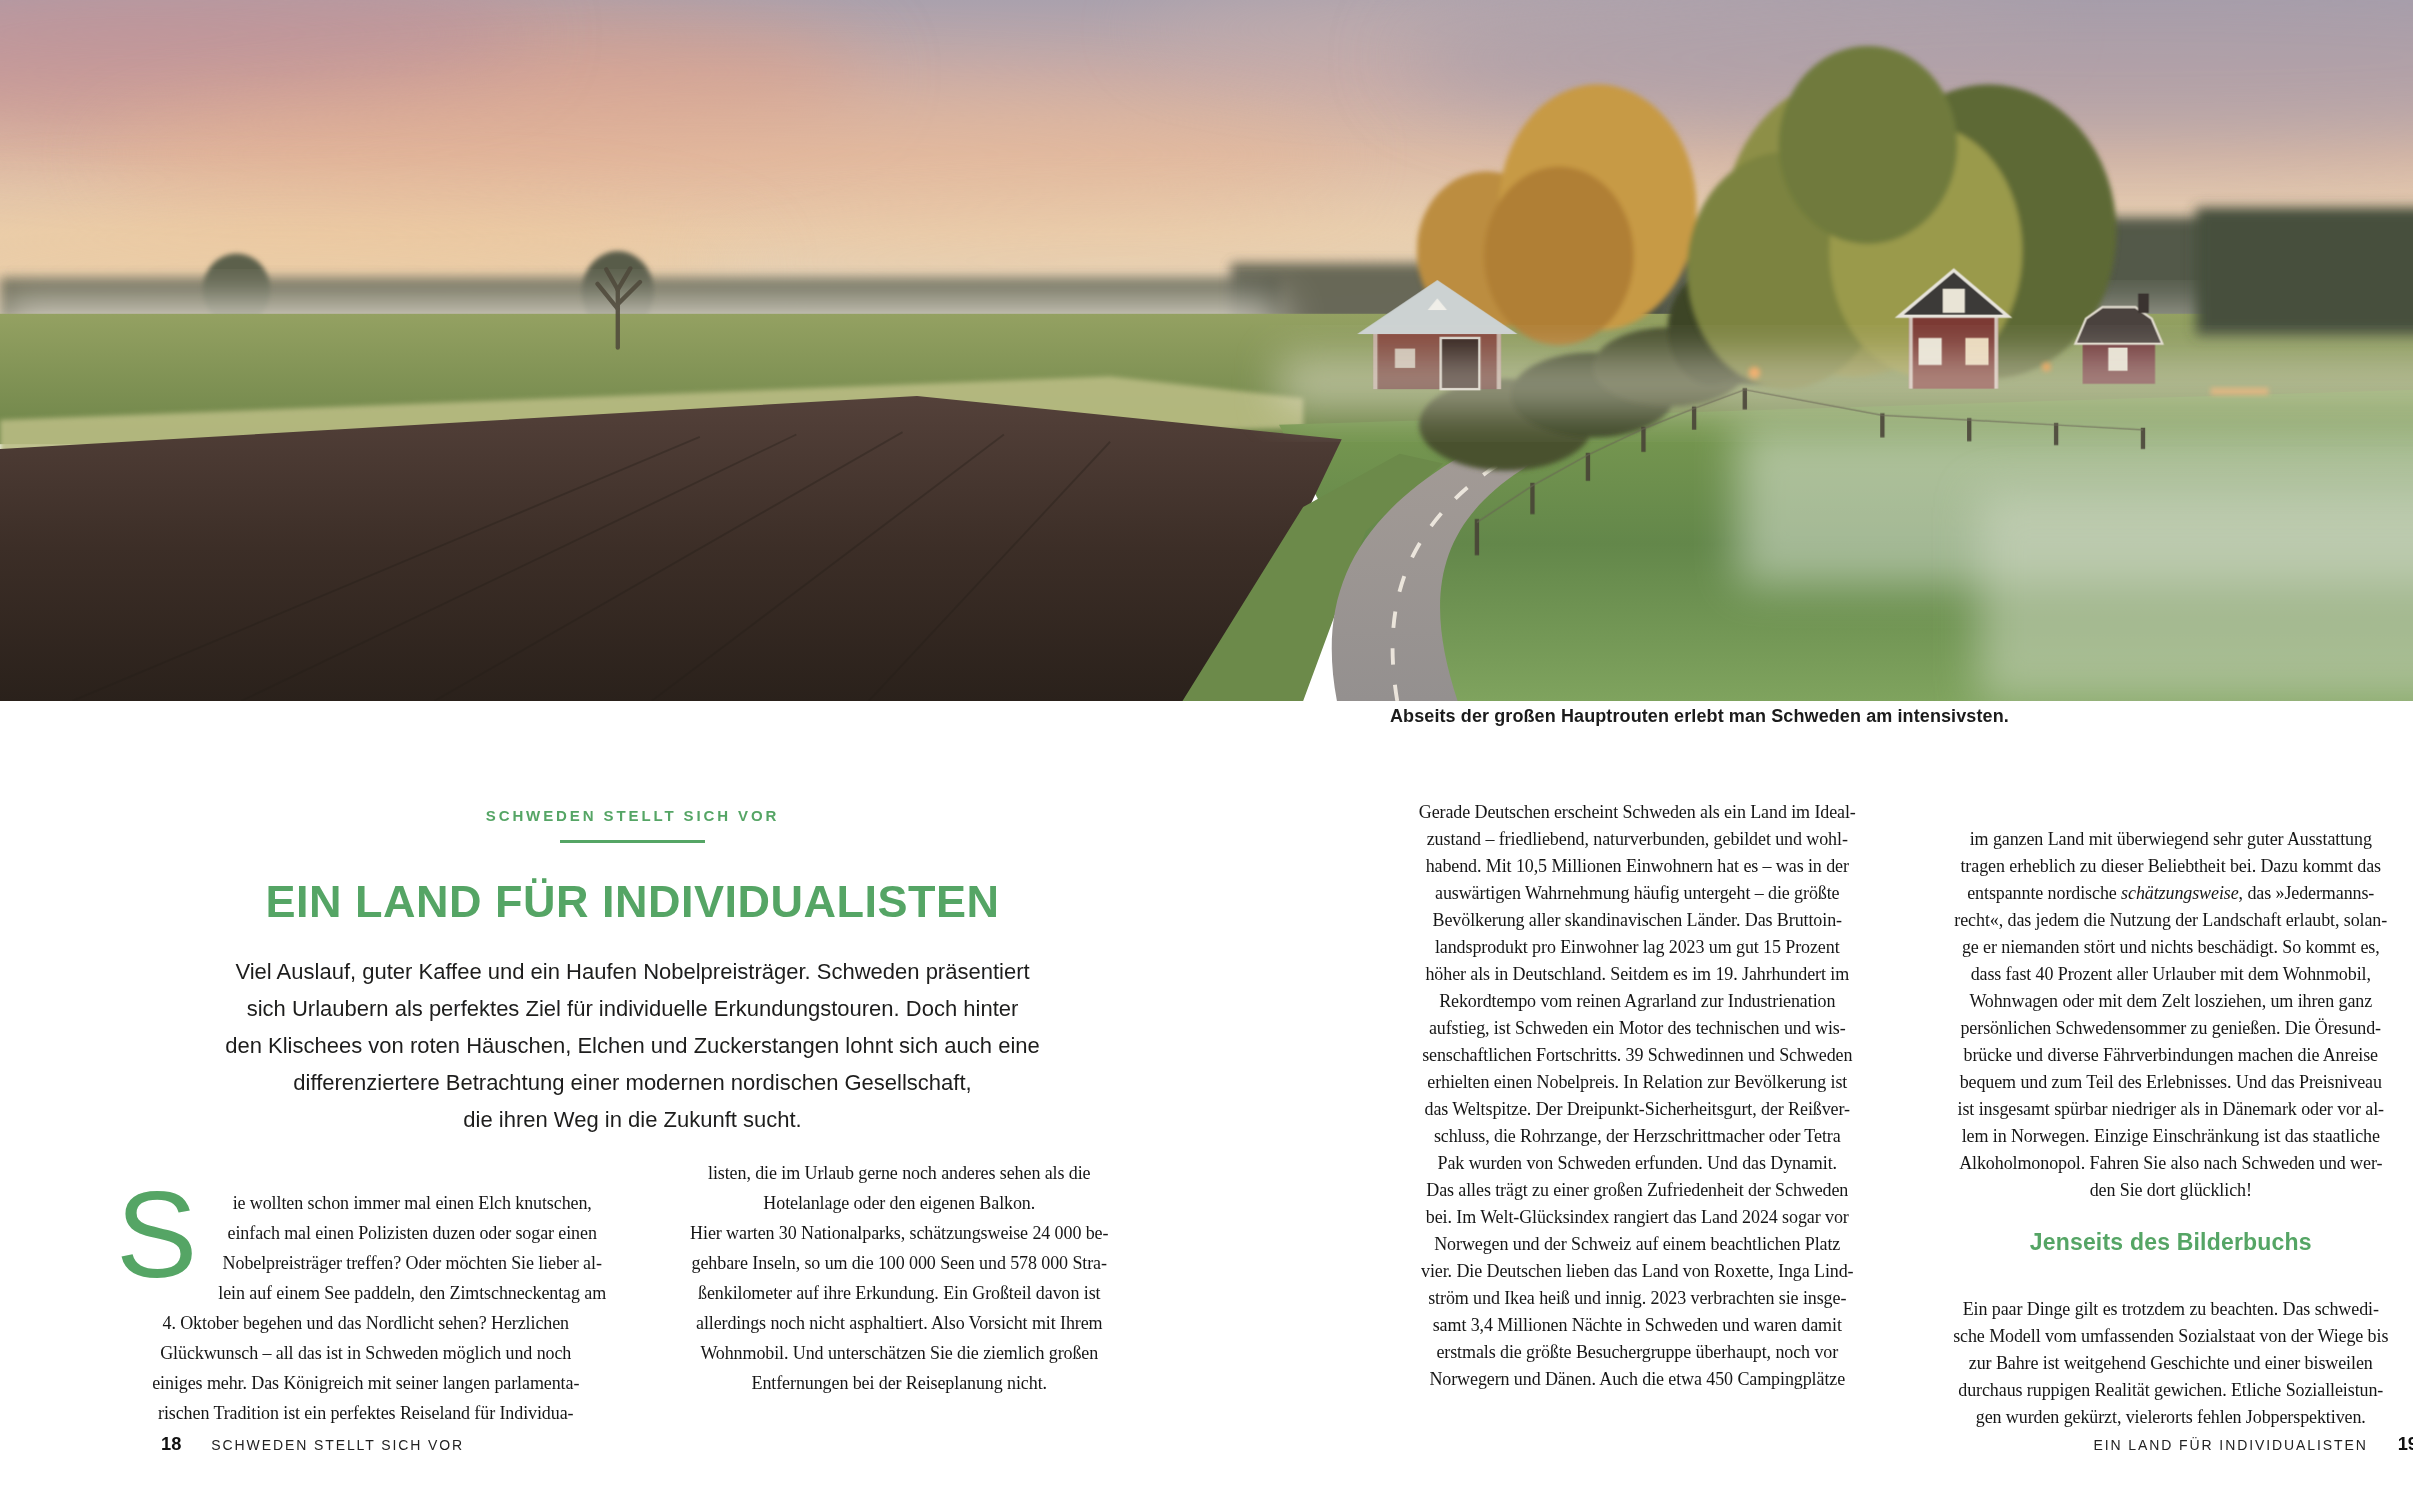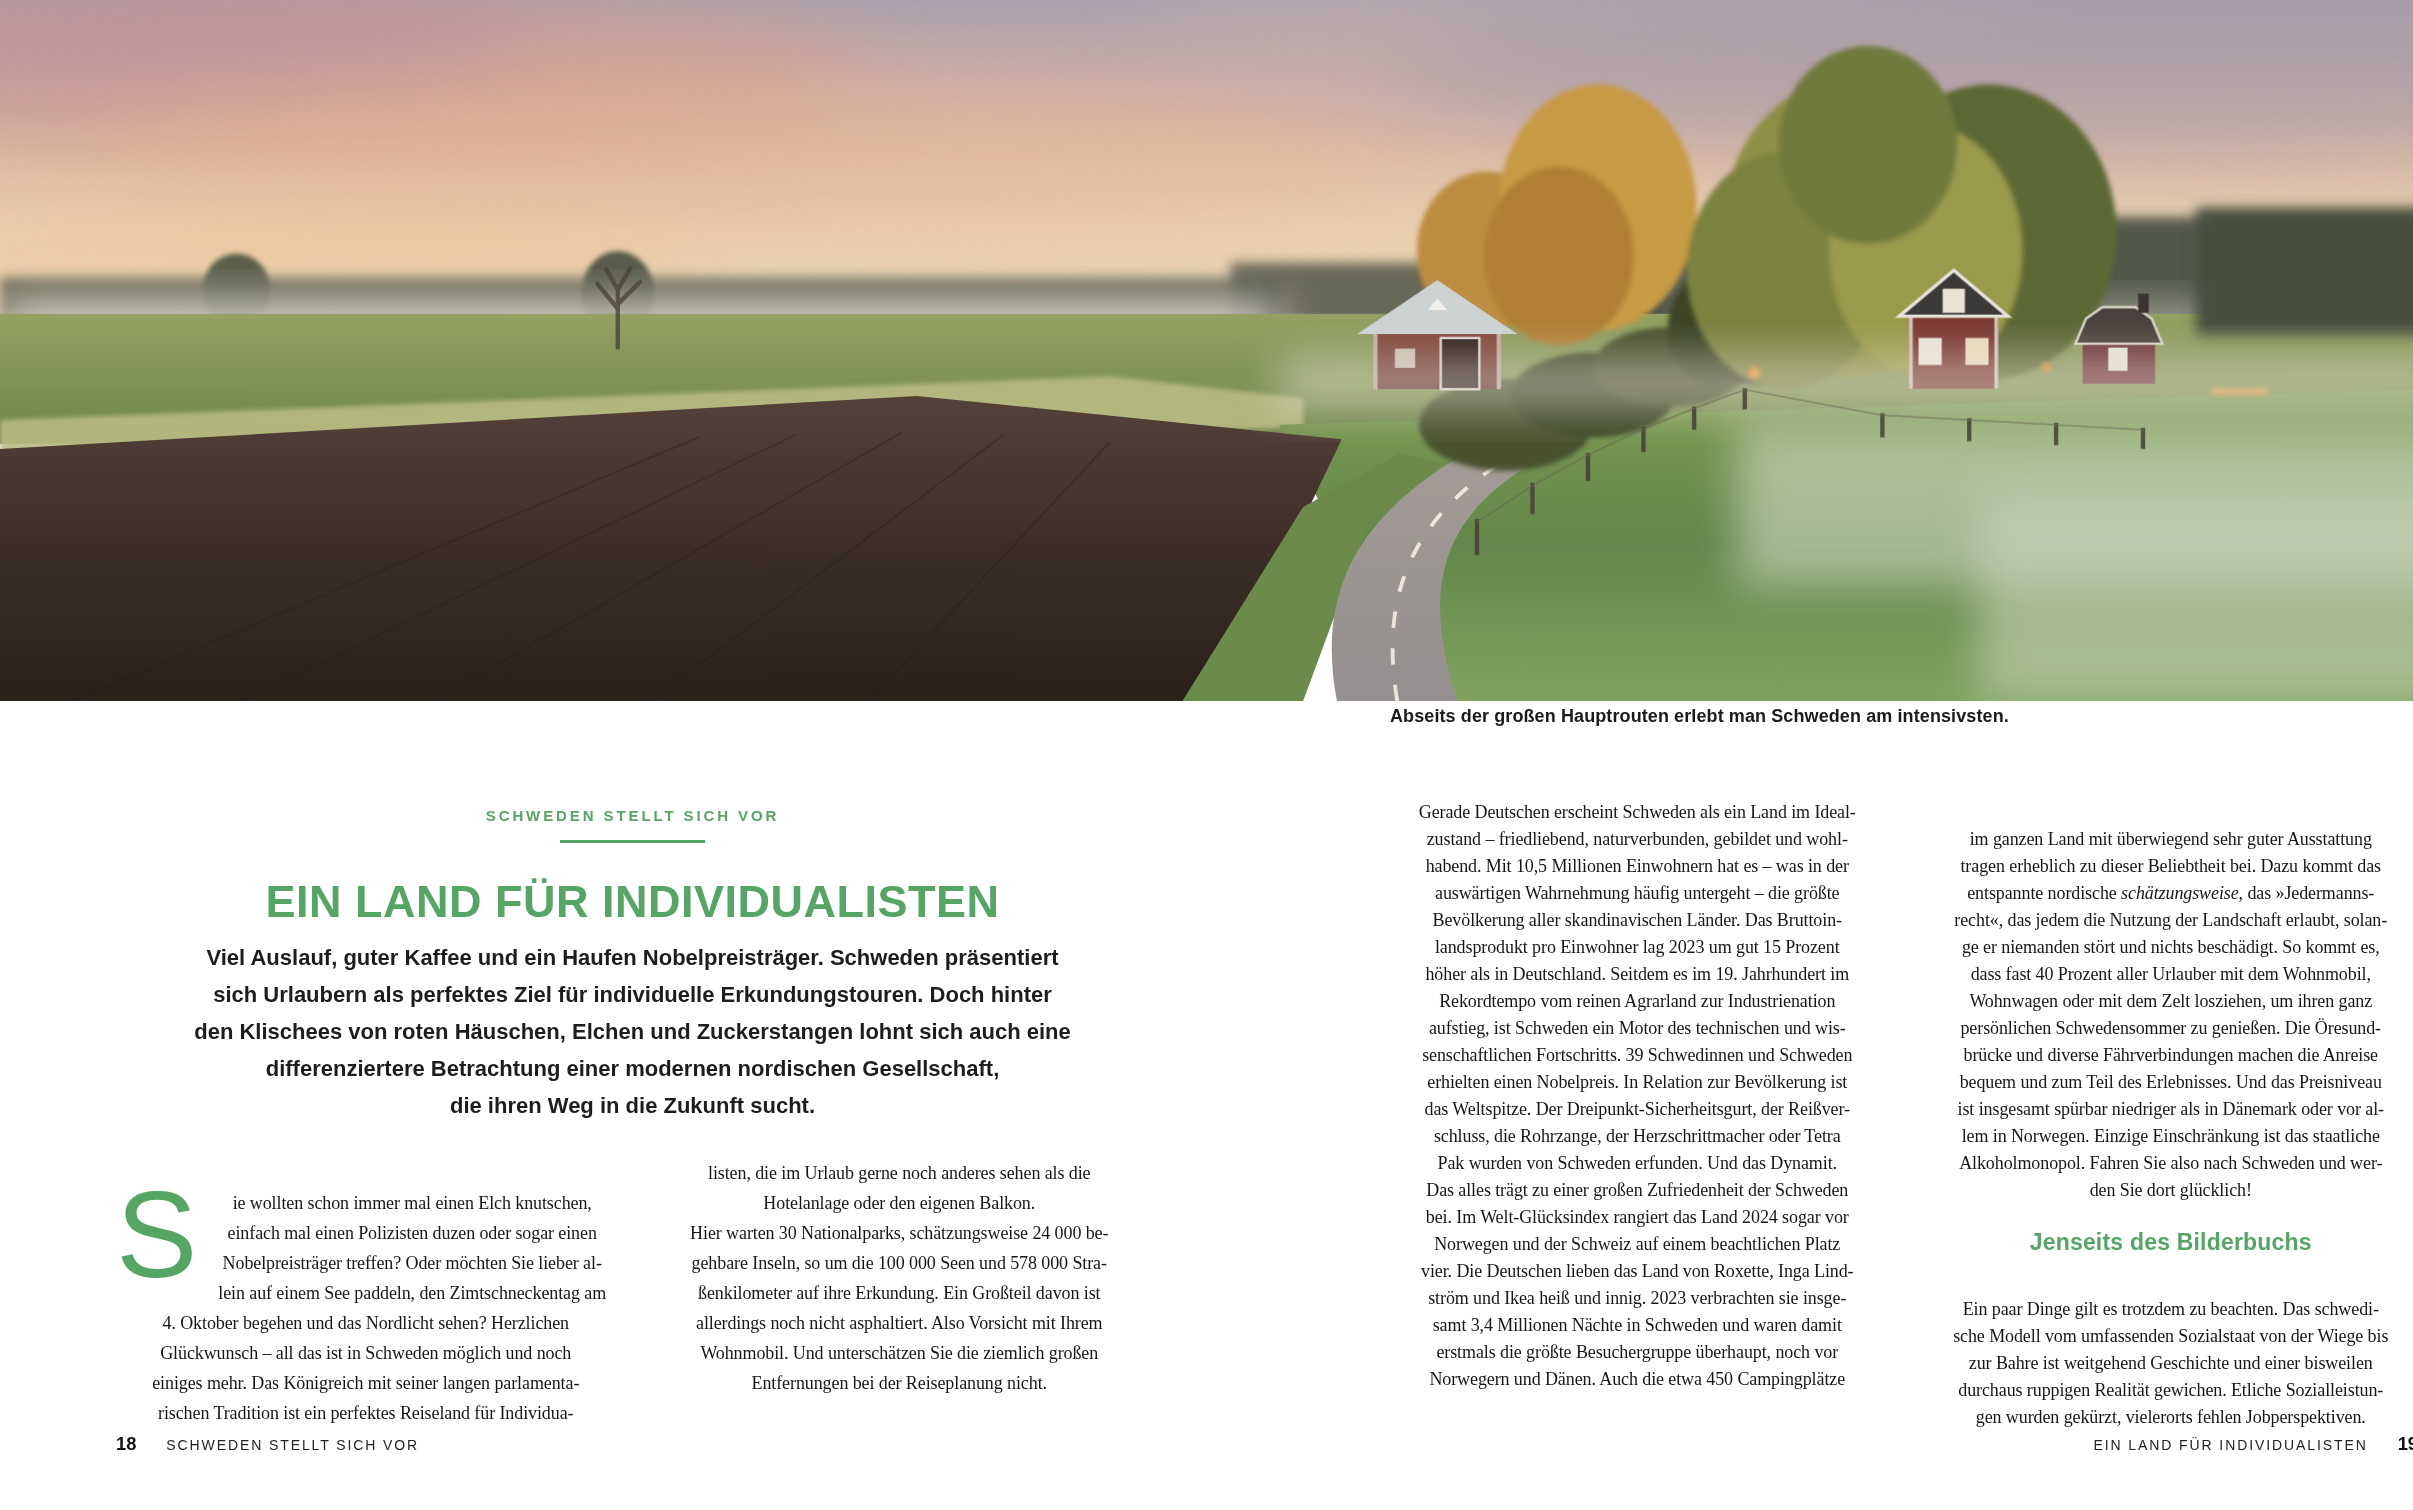--- a/index.html
+++ b/index.html
@@ -12,37 +12,37 @@
   .hero svg { display:block; width:100%; height:100%; }
 
   .caption { position:absolute; left:1390px; top:706px; font-size:18px; font-weight:700;
              letter-spacing:0.1px; color:#1b1b1b; }
 
   .lp-header { position:absolute; left:116px; top:807px; width:1033px; text-align:center; }
   .kicker { font-size:15px; font-weight:700; letter-spacing:2.9px; color:var(--accent); }
   .rule { width:145px; height:2.9px; background:var(--accent); margin:16.4px auto 0 auto; }
   .title { margin-top:33px; font-size:45px; font-weight:700; letter-spacing:0.5px;
            color:var(--accent); white-space:nowrap; }
-  .intro { margin-top:11px; font-size:22px; line-height:37px; font-weight:700;
+  .intro { margin-top:25px; font-size:22px; line-height:37px; font-weight:400;
            color:#1d1d1c; white-space:pre-line; }
 
   .cols { position:absolute; display:flex; font-family:"Liberation Serif", serif; color:var(--ink); }
   .cols .col { white-space:pre-line; letter-spacing:-0.1px;text-align:center; }
   .cols-left { left:116px; top:1158px; width:1033px; gap:34px; font-size:18px; line-height:30px; }
   .cols-left .col { width:500px; }
   .cols-right { left:1390px; top:799px; width:1028px; gap:39px; font-size:18px; line-height:27px; }
   .cols-right .col { width:495px; }
 
   .dropcap { float:left; font-family:"Liberation Sans", sans-serif; font-weight:400;
              font-size:122px; line-height:90px; color:var(--accent); padding:1.9px 11.6px 0 0; }
 
   .subhead { font-family:"Liberation Sans", sans-serif; font-size:23px; font-weight:700;
              color:var(--accent); margin:25px 0 12.6px 0; letter-spacing:0.2px; white-space:normal; }
 
-  .footer { position:absolute; top:1433px; display:flex; align-items:baseline; gap:30px; }
+  .footer { position:absolute; top:1433px; display:flex; align-items:baseline; gap:30px;margin-left:45px; }
   .footer-left { left:116px; }
   .footer-right { right:113px; }
   .pagenum { font-size:18.3px; font-weight:700; color:#111; }
   .foottext { font-size:14px; font-weight:400; letter-spacing:1.9px; color:#222; }
   em.loan { font-style:italic; }
 </style>
 </head>
 <body>
 
 <figure class="hero">

